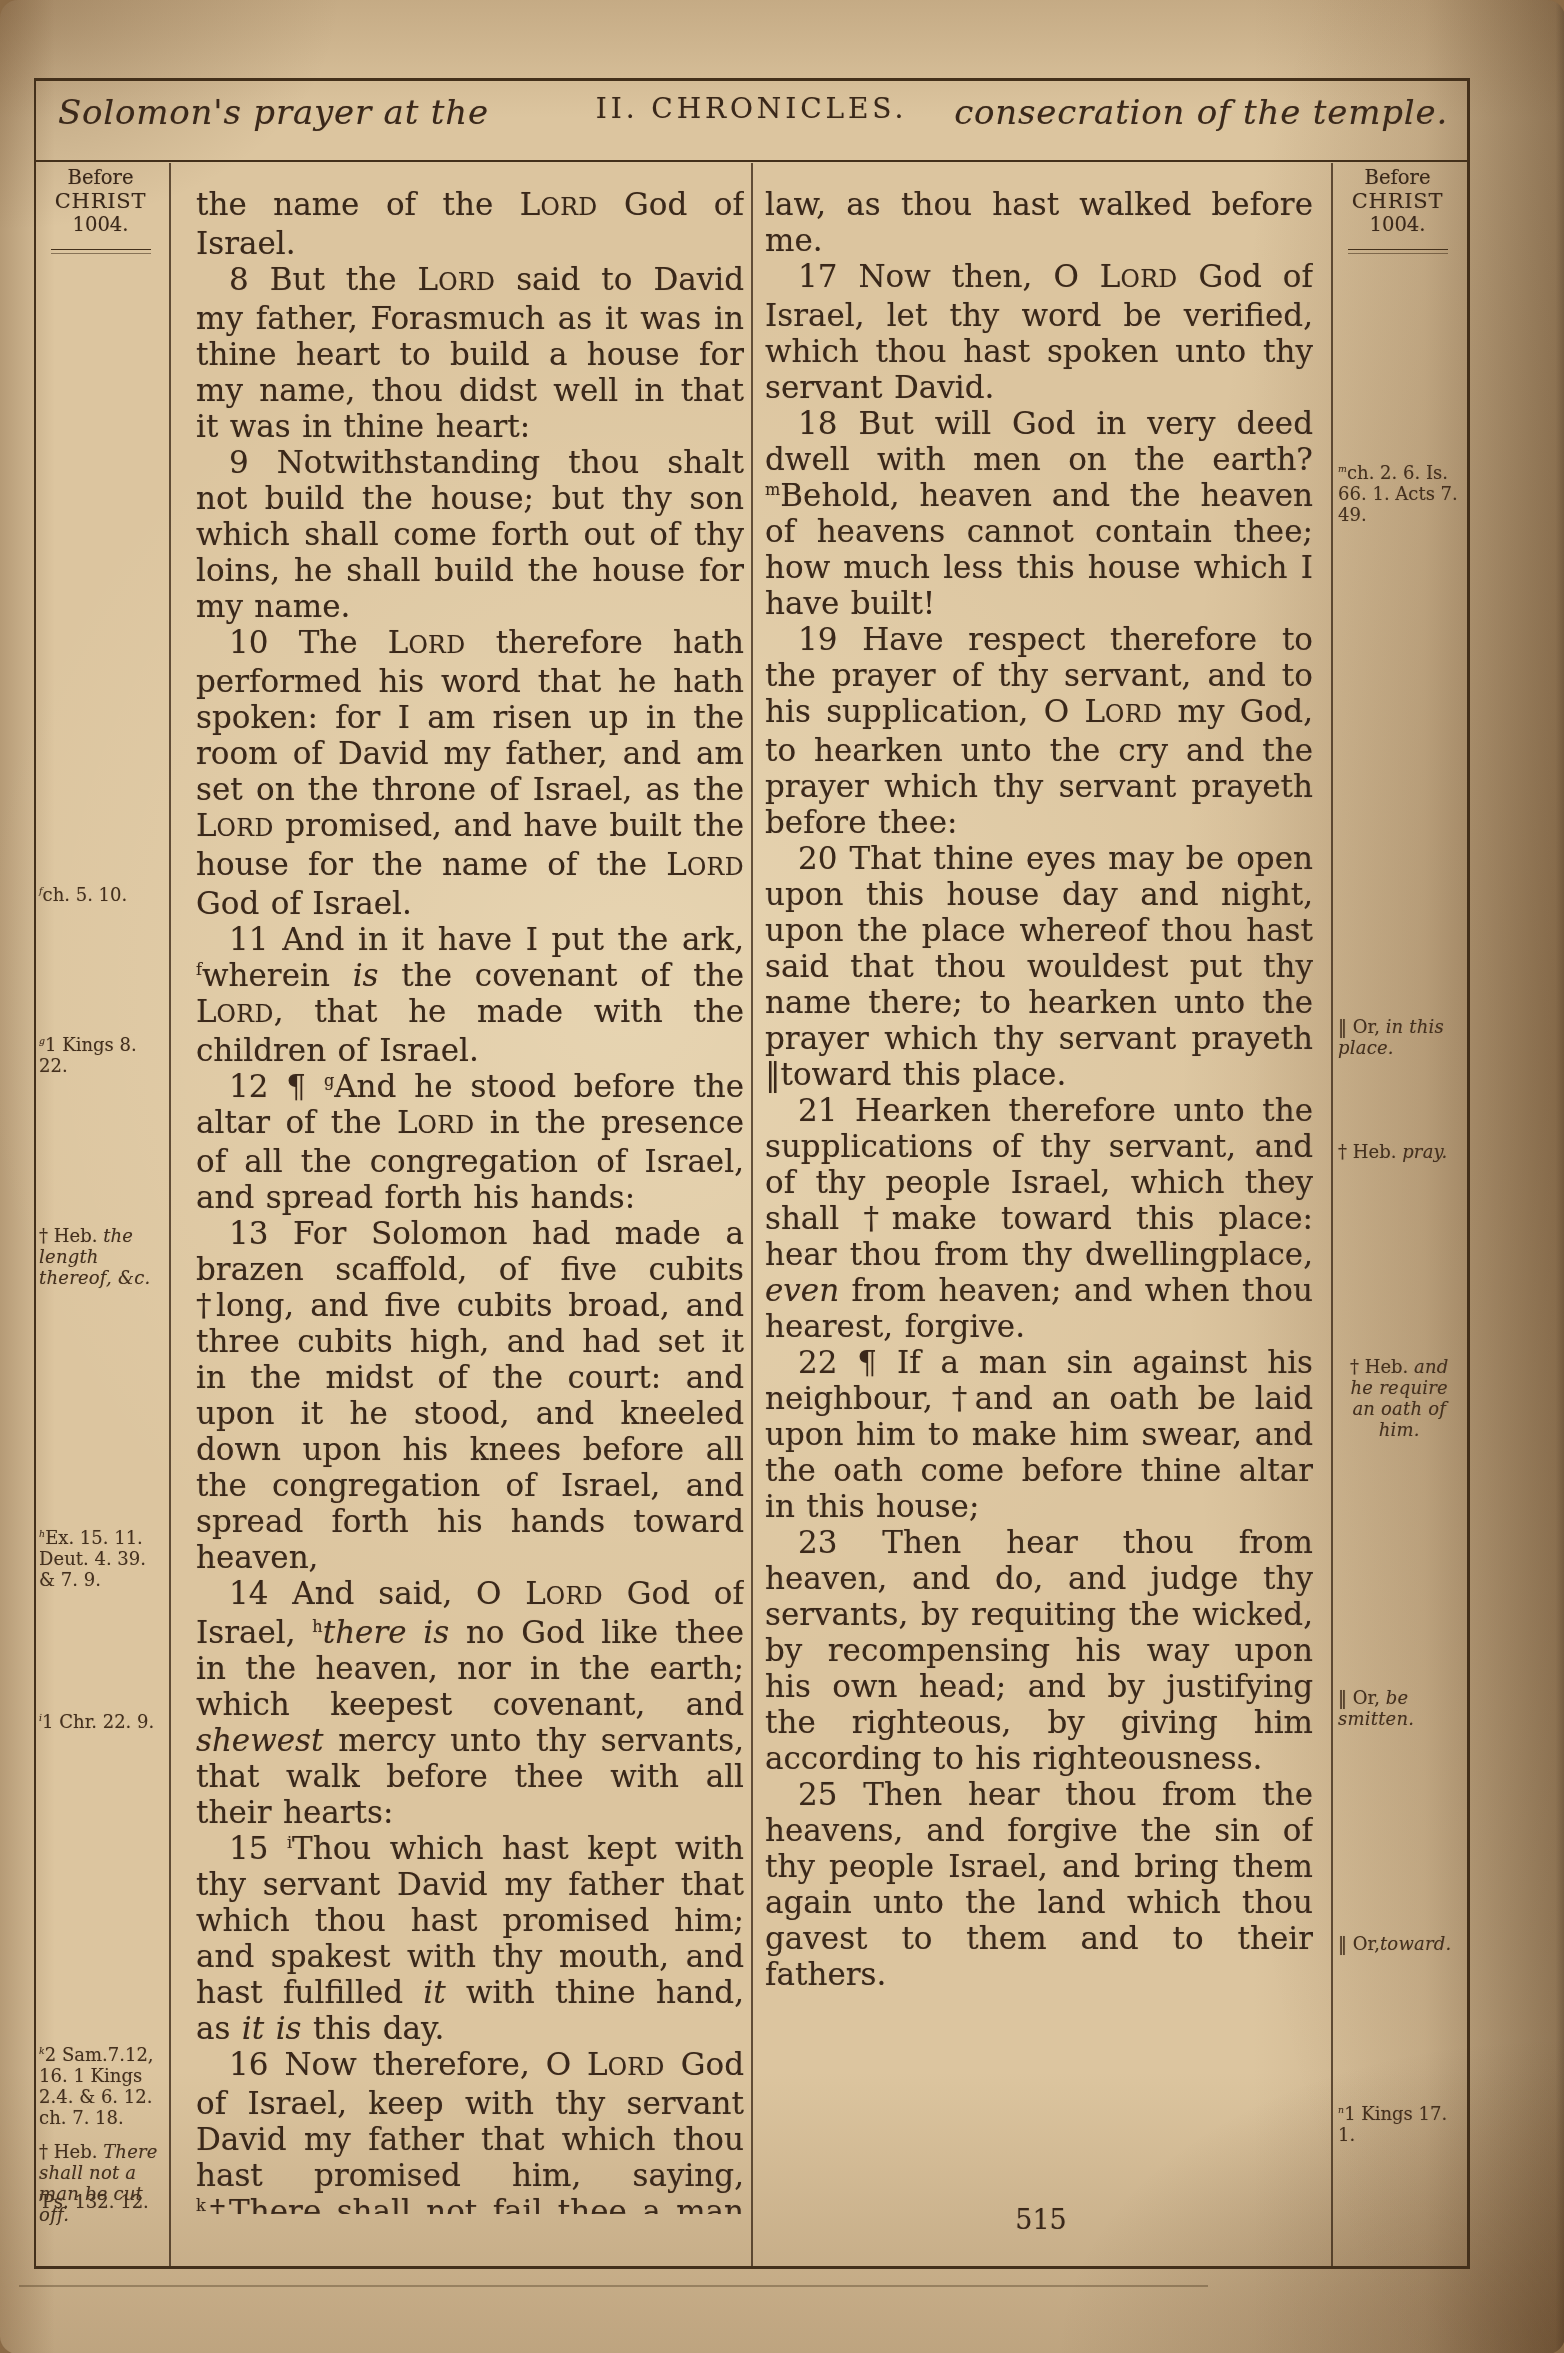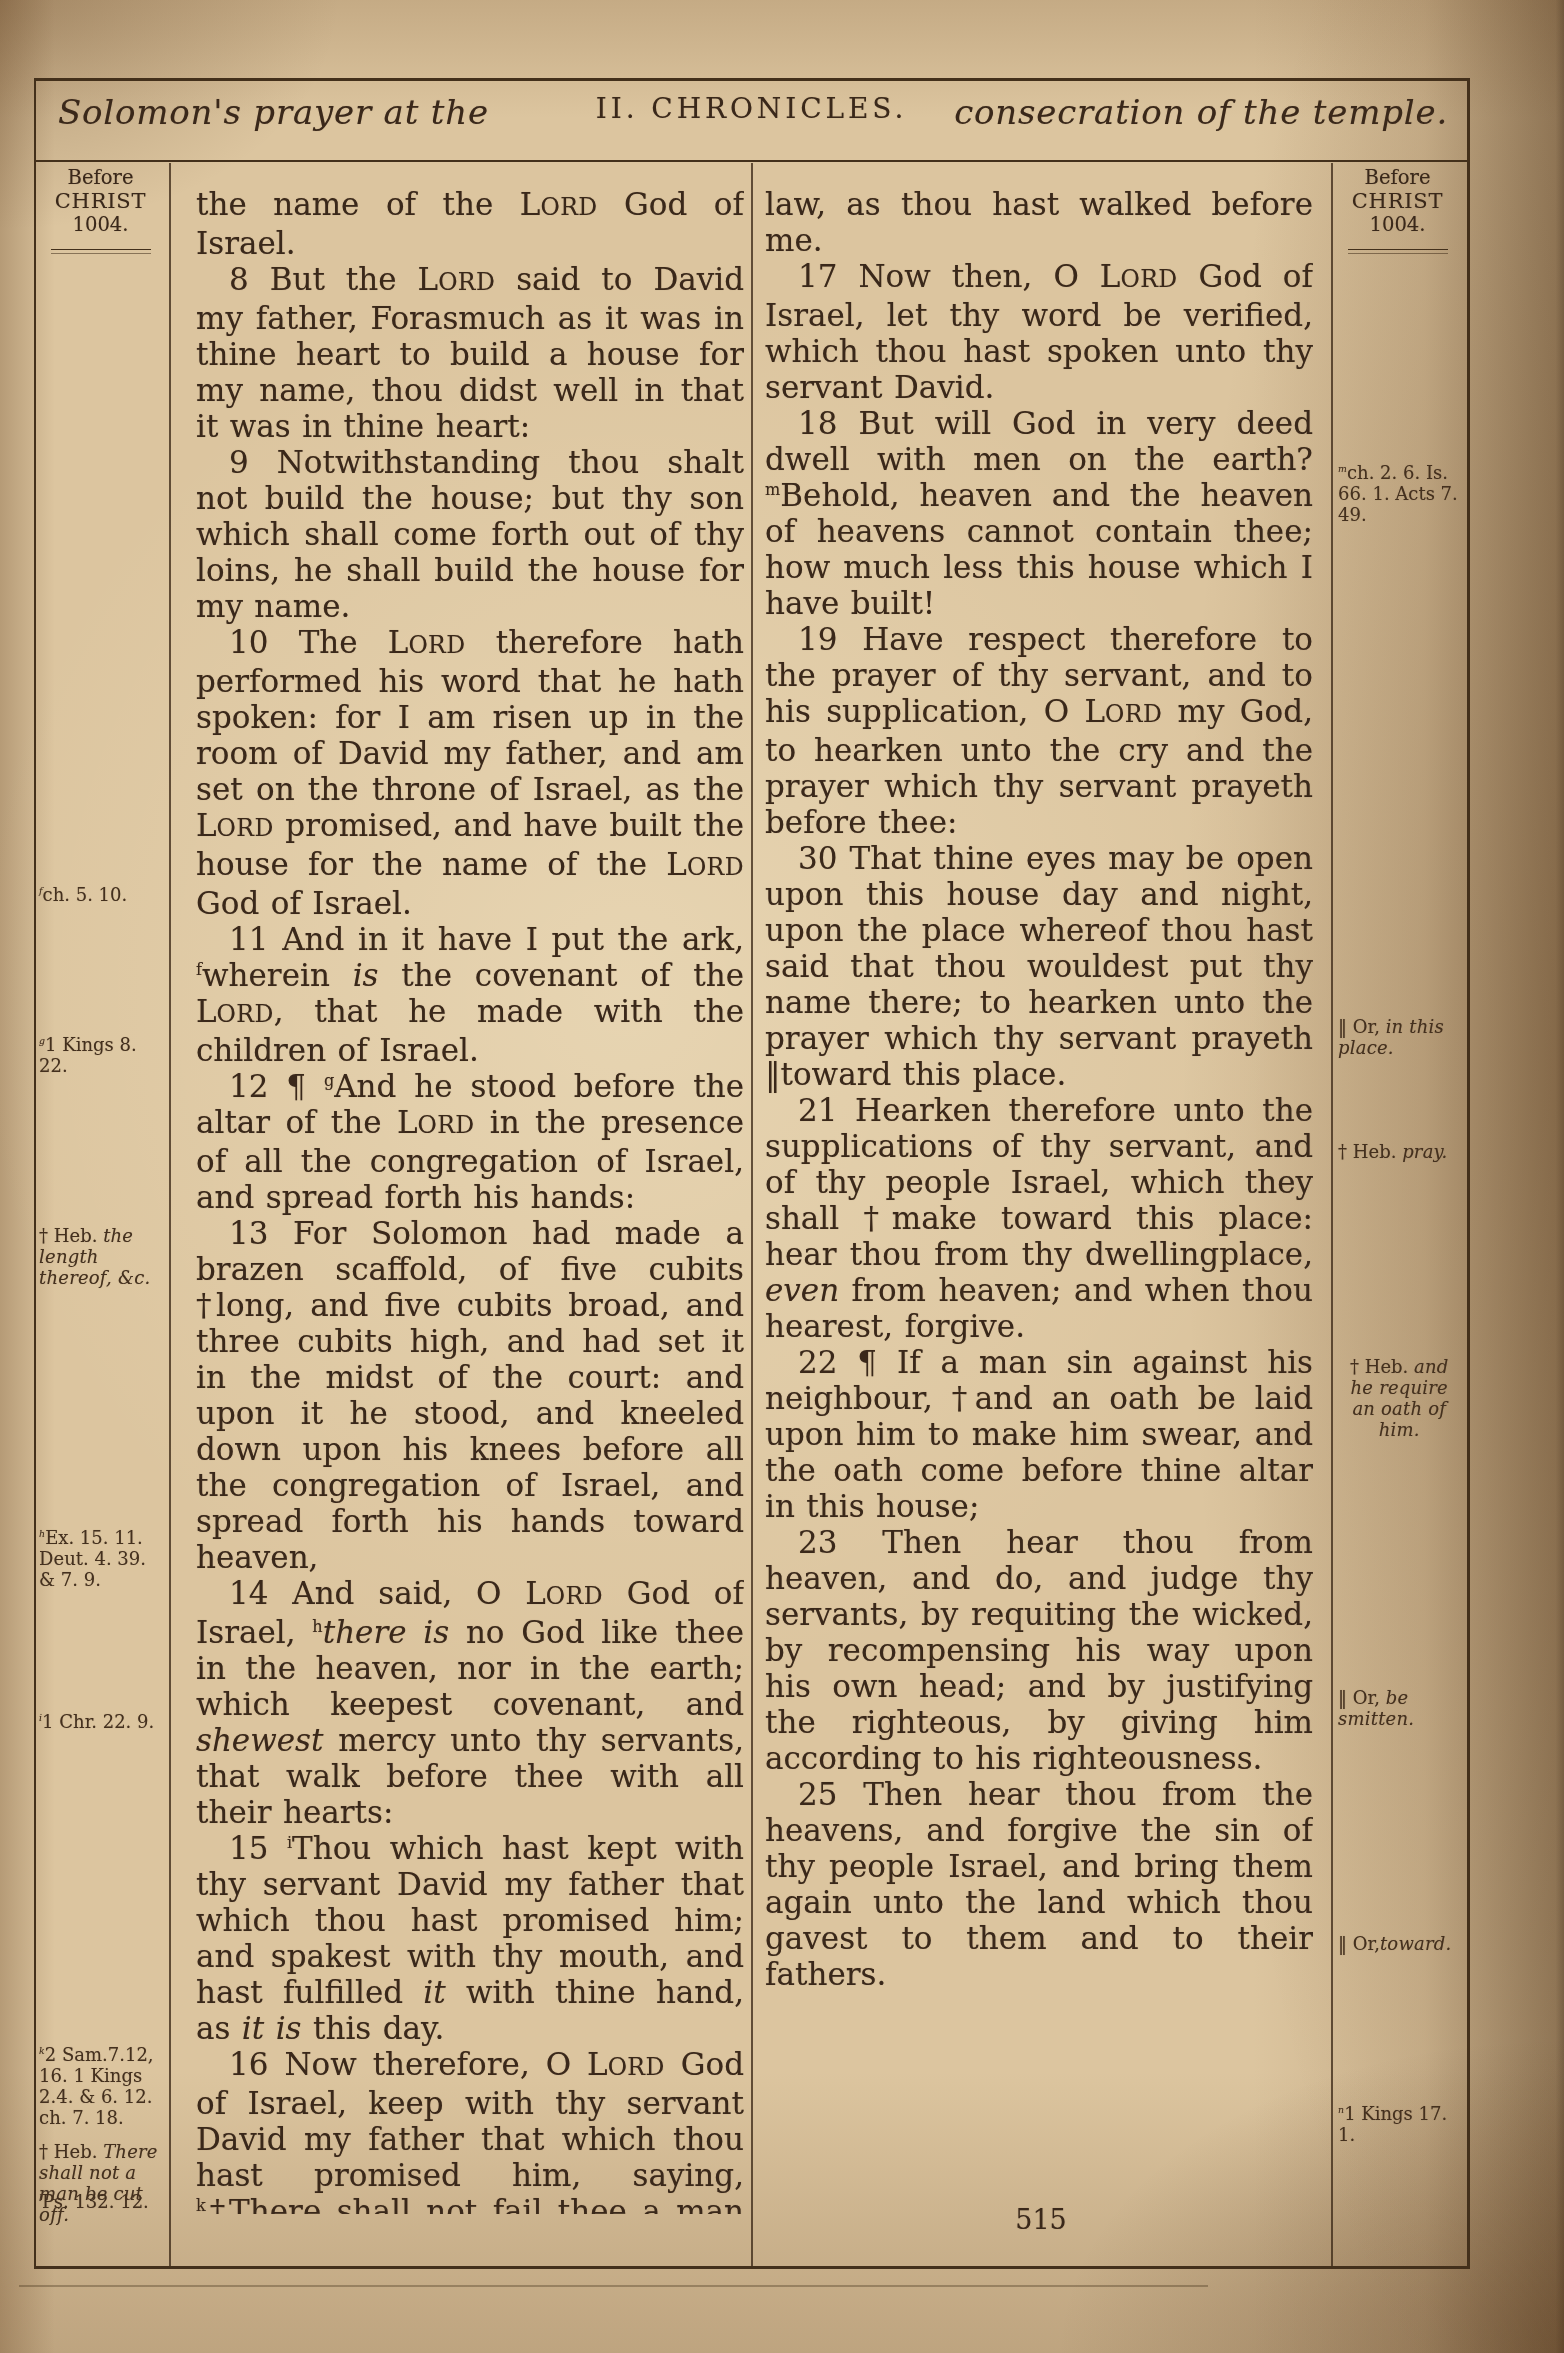--- a/index.html
+++ b/index.html
@@ -36,21 +36,21 @@
   .verse{margin:0; font-size:31px; line-height:36px; text-indent:33px; word-spacing:1.6px; hyphens:auto;}
   .verse.cont{text-indent:0;}
   .verse.runover{text-align-last:justify;}
   sup{font-size:.52em; vertical-align:super; line-height:0;}
   .smallcaps{font-size:.76em; letter-spacing:0.4px;}
   .pagenum{position:absolute; top:2204px; left:994px; width:94px; text-align:center; font-size:27px;}
 </style>
 </head>
 <body>
 
-<div class="page" style="color: rgb(58, 40, 26);">
+<div class="page" style="color: rgb(58, 40, 26); border-radius: 18px;">
 
   <div class="rule" style="left:34px;top:78px;width:1435px;height:3.1px;"></div>
   <div class="rule" style="left:34px;top:78px;width:2.3px;height:2191px;"></div>
   <div class="rule" style="left:1467px;top:78px;width:3.1px;height:2191px;"></div>
   <div class="rule" style="left:34px;top:2266px;width:1436px;height:3.1px;"></div>
   <div class="rule" style="left:19px;top:2285px;width:1189px;height:1.6px;opacity:.35;"></div>
 
   <div class="rh rh-italic" style="left:58px;">Solomon's prayer at the</div>
   <div class="rh rh-center" style="left:548px;width:407px;text-align:center;">II. CHRONICLES.</div>
   <div class="rh rh-italic" style="right:117px;">consecration of the temple.</div>
@@ -103,21 +103,21 @@
       <p class="verse">13 For Solomon had made a brazen scaffold, of five cubits †long, and five cubits broad, and three cubits high, and had set it in the midst of the court: and upon it he stood, and kneeled down upon his knees before all the congregation of Israel, and spread forth his hands toward heaven,</p>
       <p class="verse">14 And said, O L<span class="smallcaps">ORD</span> God of Israel, <sup>h</sup><i>there is</i> no God like thee in the heaven, nor in the earth; which keepest covenant, and <i>shewest</i> mercy unto thy servants, that walk before thee with all their hearts:</p>
       <p class="verse">15 <sup>i</sup>Thou which hast kept with thy servant David my father that which thou hast promised him; and spakest with thy mouth, and hast fulfilled <i>it</i> with thine hand, as <i>it is</i> this day.</p>
       <p class="verse runover">16 Now therefore, O L<span class="smallcaps">ORD</span> God of Israel, keep with thy servant David my father that which thou hast promised him, saying, <sup>k</sup>†There shall not fail thee a man in my sight to sit upon the throne of Israel; yet so that thy children take heed to their way to walk in my</p>
     </div>
   <div class="tcol" id="rcol" style="left:765px;width:548px;">
       <p class="verse cont">law, as thou hast walked before me.</p>
       <p class="verse">17 Now then, O L<span class="smallcaps">ORD</span> God of Israel, let thy word be verified, which thou hast spoken unto thy servant David.</p>
       <p class="verse">18 But will God in very deed dwell with men on the earth? <sup>m</sup>Behold, heaven and the heaven of heavens cannot contain thee; how much less this house which I have built!</p>
       <p class="verse">19 Have respect therefore to the prayer of thy servant, and to his supplication, O L<span class="smallcaps">ORD</span> my God, to hearken unto the cry and the prayer which thy servant prayeth before thee:</p>
-      <p class="verse">30 That thine eyes may be open upon this house day and night, upon the place whereof thou hast said that thou wouldest put thy name there; to hearken unto the prayer which thy servant prayeth ‖toward this place.</p>
+      <p class="verse">20 That thine eyes may be open upon this house day and night, upon the place whereof thou hast said that thou wouldest put thy name there; to hearken unto the prayer which thy servant prayeth ‖toward this place.</p>
       <p class="verse">21 Hearken therefore unto the supplications of thy servant, and of thy people Israel, which they shall †make toward this place: hear thou from thy dwellingplace, <i>even</i> from heaven; and when thou hearest, forgive.</p>
       <p class="verse">22 ¶ If a man sin against his neighbour, †and an oath be laid upon him to make him swear, and the oath come before thine altar in this house;</p>
       <p class="verse">23 Then hear thou from heaven, and do, and judge thy servants, by requiting the wicked, by recompensing his way upon his own head; and by justifying the righteous, by giving him according to his righteousness.</p>
       <p class="verse">25 Then hear thou from the heavens, and forgive the sin of thy people Israel, and bring them again unto the land which thou gavest to them and to their fathers.</p>
     </div>
 
   <div class="pagenum">515</div>
 </div>
 
 

